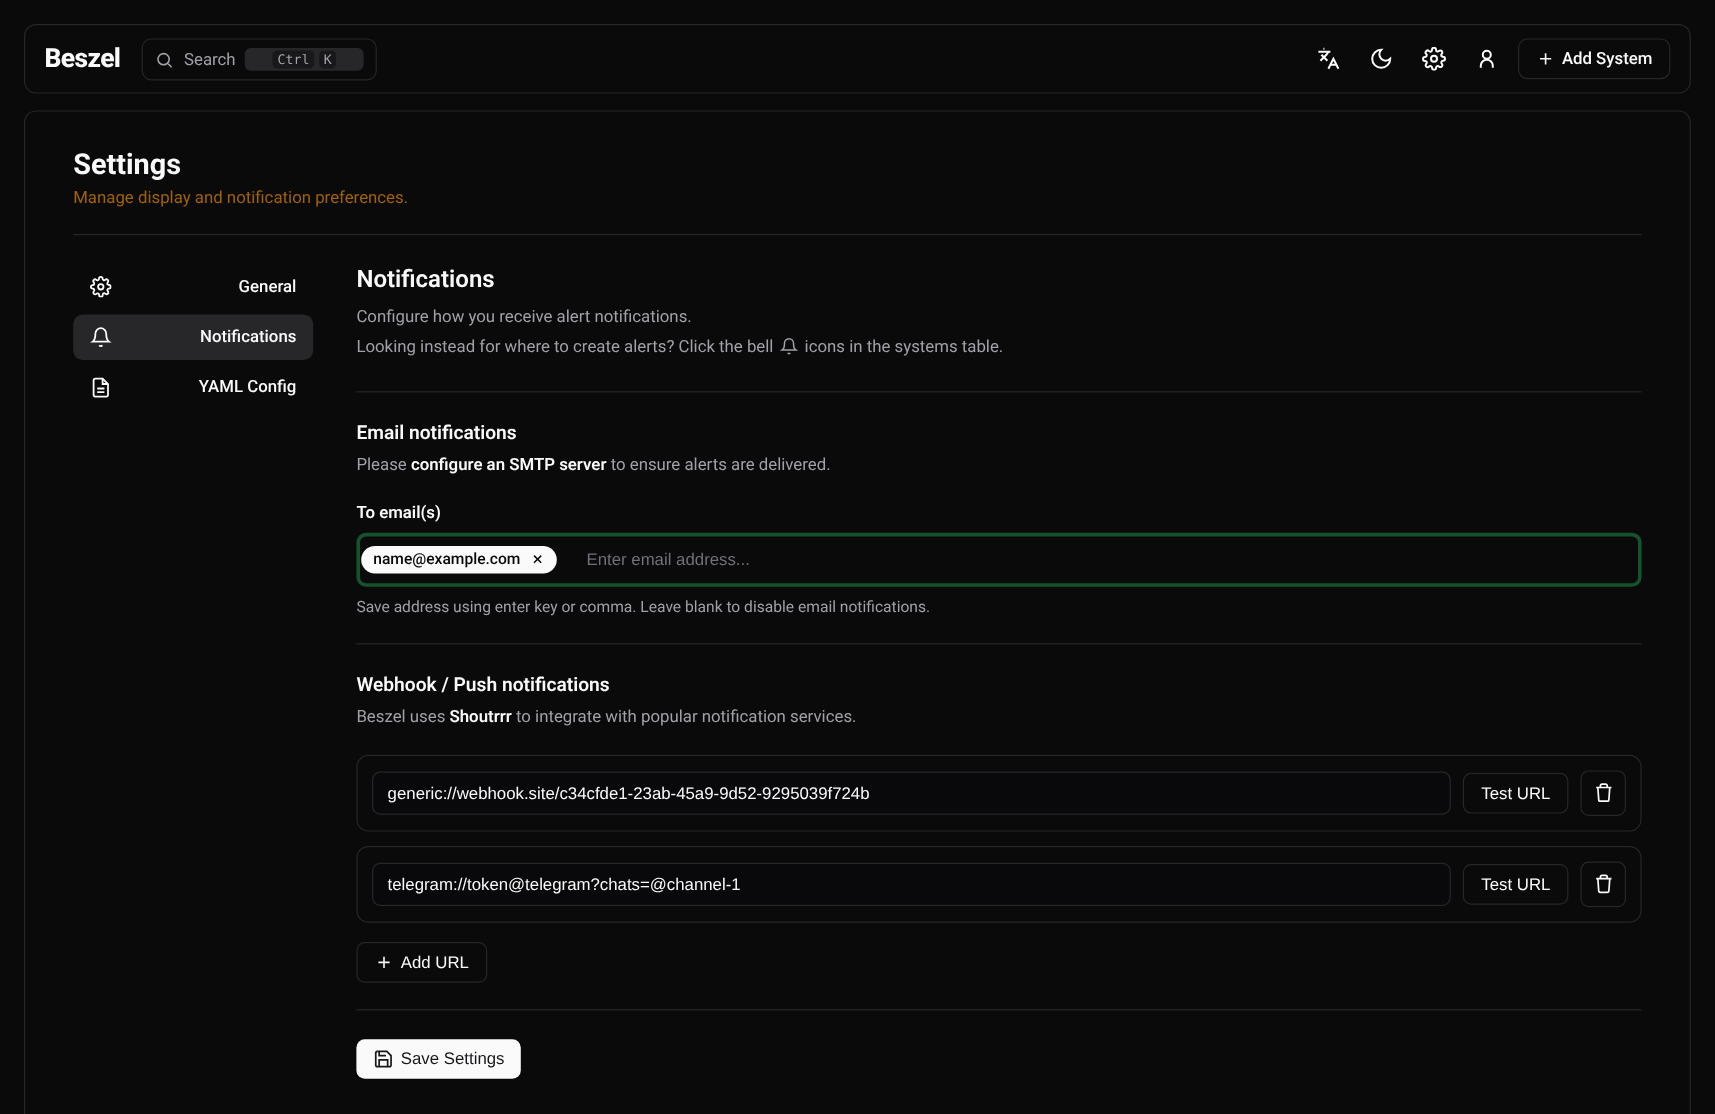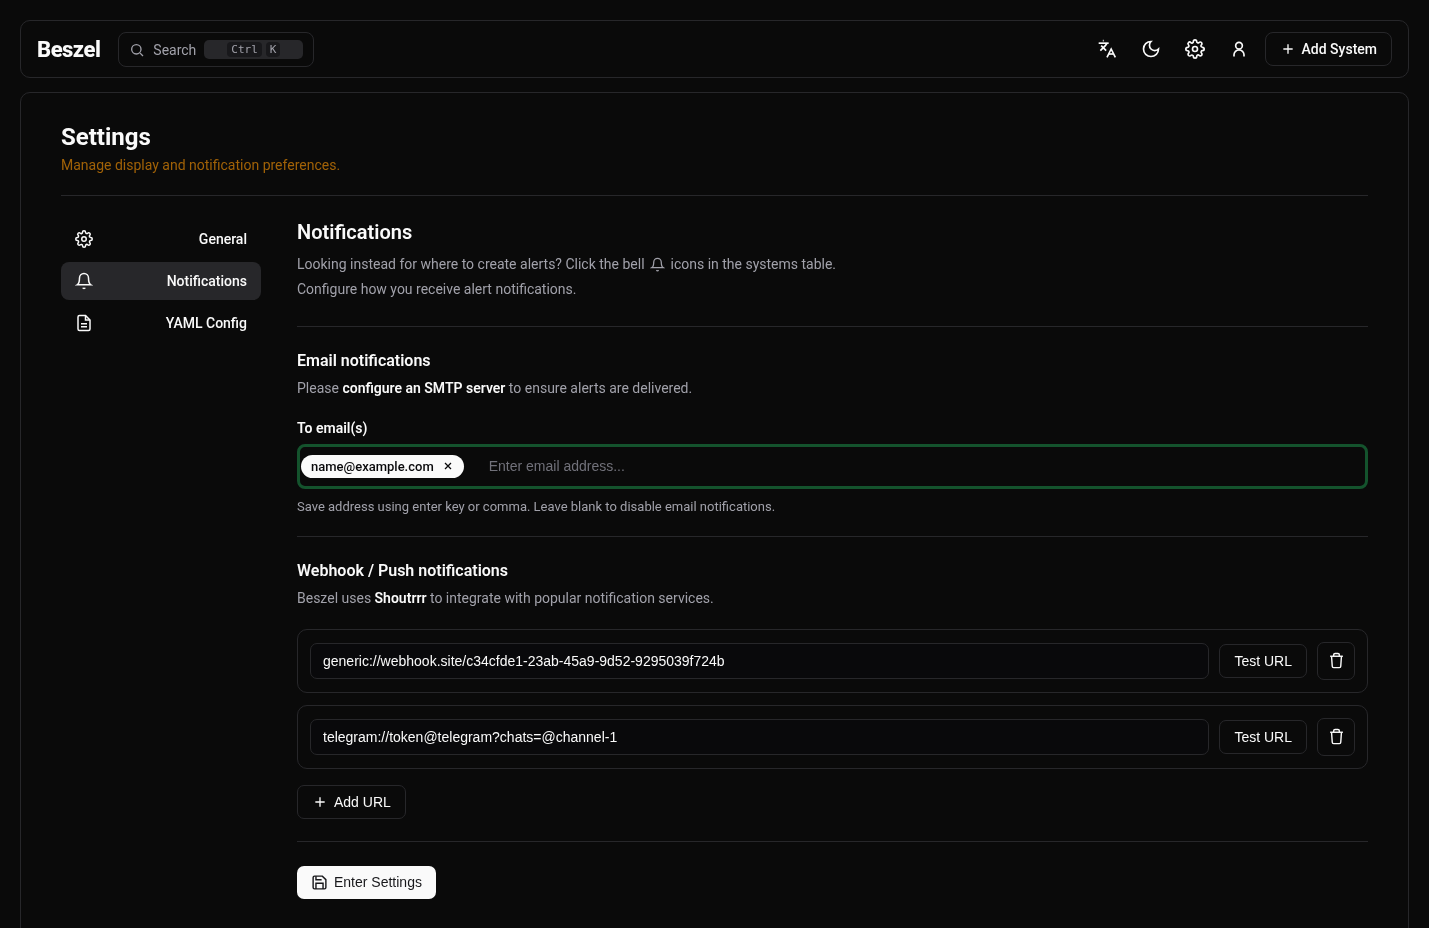--- a/index.html
+++ b/index.html
@@ -205,29 +205,29 @@
               <path d="M14 2v6h6"></path>
               <path d="M8 13h8M8 17h8"></path>
             </svg>
         </span>
         <span>YAML Config</span>
       </div>
     </div>
 
     <div class="content">
       <h2 class="section-title">Notifications</h2>
+      <p class="muted">Configure how you receive alert notifications.</p>
       <p class="muted">
         <span>Looking instead for where to create alerts? Click the bell </span><span class="inline-bell">
             <svg width="15" height="15" viewBox="0 0 24 24" fill="none" stroke="currentColor" stroke-width="2">
               <path d="M6 8a6 6 0 0 1 12 0c0 7 3 9 3 9H3s3-2 3-9"></path>
               <path d="M10.3 21a1.94 1.94 0 0 0 3.4 0"></path>
             </svg>
           </span><span> icons in the systems table.</span>
       </p>
-      <p class="muted">Configure how you receive alert notifications.</p>
 
       <div class="sep"></div>
 
       <h3 class="section-subtitle">Email notifications</h3>
       <p class="muted">
         <span>Please </span><a class="strong-link">configure an SMTP server</a><span> to ensure alerts are delivered.</span>
       </p>
 
       <label class="label">To email(s)</label>
       <div class="tag-input">
@@ -290,18 +290,18 @@
       <div class="sep-tight"></div>
 
       <button class="btn btn-primary">
         <span>
           <svg width="17" height="17" viewBox="0 0 24 24" fill="none" stroke="currentColor" stroke-width="2">
               <path d="M19 21H5a2 2 0 0 1-2-2V5a2 2 0 0 1 2-2h11l5 5v11a2 2 0 0 1-2 2z"></path>
               <path d="M17 21v-8H7v8"></path>
               <path d="M7 3v5h8"></path>
             </svg>
         </span>
-        <span>Enter Settings</span>
+        <span>Save Settings</span>
       </button>
 
     </div>
   </div>
 </div>
 
 </body></html>

